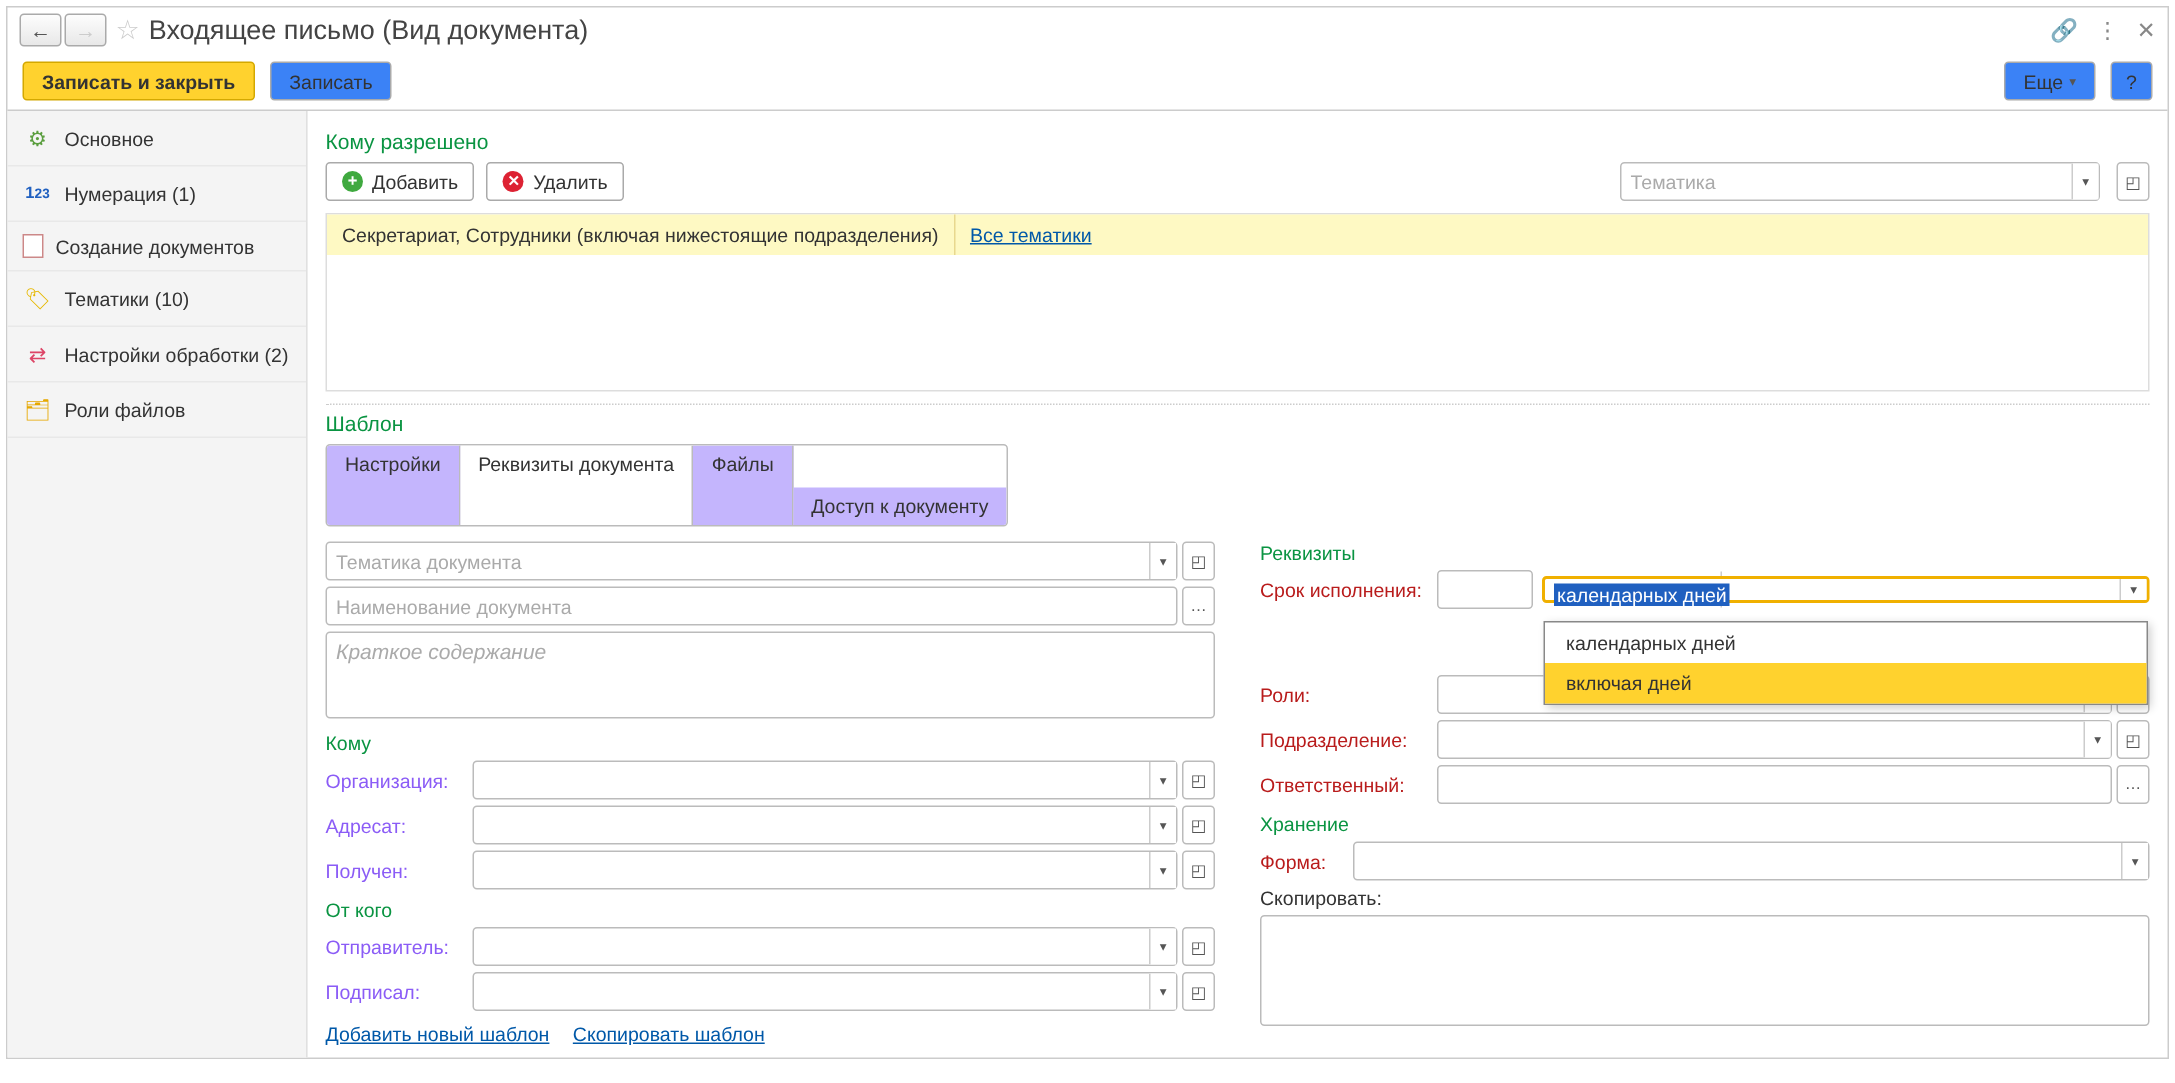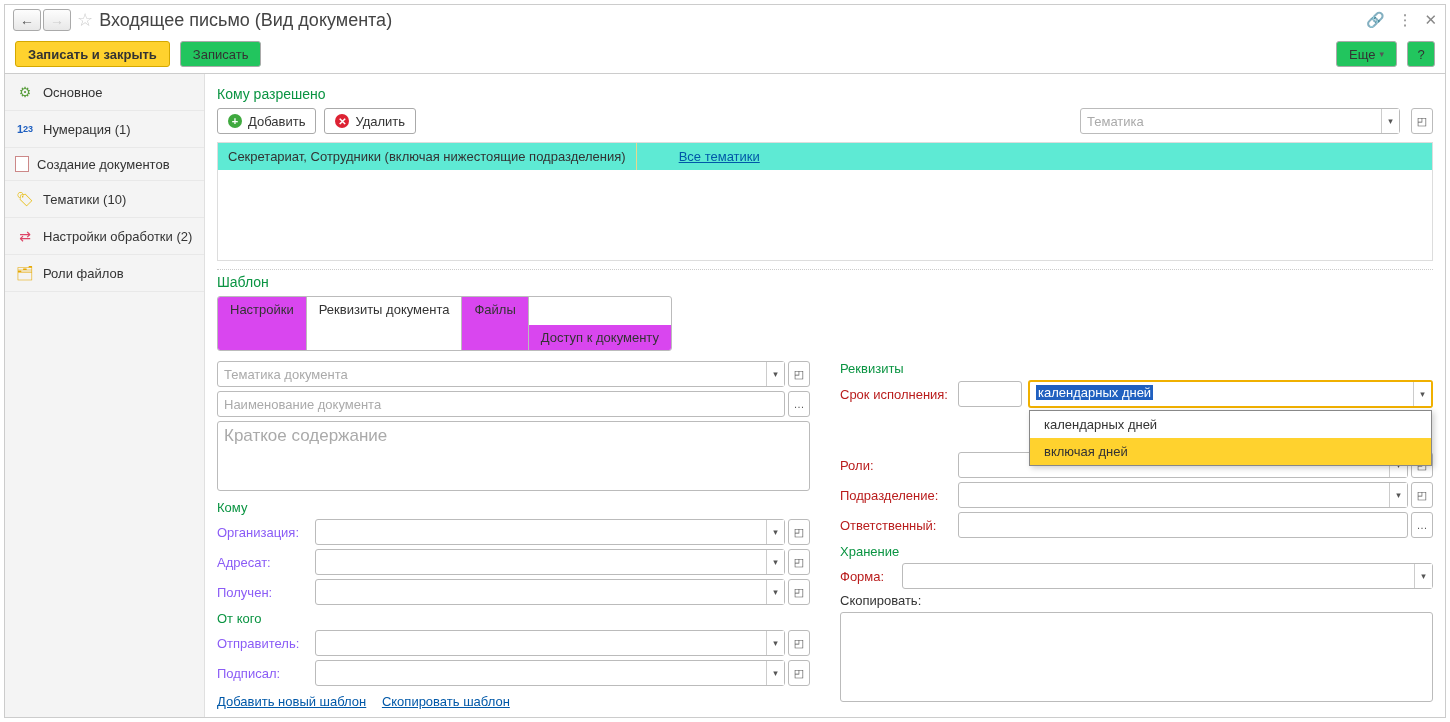--- a/index.html
+++ b/index.html
@@ -6,21 +6,21 @@
 body { font-family: Arial, sans-serif; font-size: 13px; color: #333; background: #fff; }
 .window { border: 1px solid #ccc; margin: 4px; }
 .titlebar { display: flex; align-items: center; padding: 4px 8px; gap: 6px; }
 .nav-btns { display: flex; gap: 2px; }
 .nav-btn { width: 28px; height: 22px; border: 1px solid #aaa; background: linear-gradient(#fdfdfd,#e8e8e8); border-radius: 3px; display: flex; align-items: center; justify-content: center; cursor: pointer; font-size: 14px; color: #555; }
 .star-icon { font-size: 18px; color: #ccc; cursor: pointer; }
 .title { font-size: 18px; color: #444; }
 .titlebar-right { margin-left: auto; display: flex; gap: 12px; align-items: center; }
 .title-icon { color: #888; cursor: pointer; font-size: 15px; }
 .toolbar { display: flex; align-items: center; padding: 6px 10px; gap: 10px; }
-.btn { border: 1px solid #aaa; background: #22c55e; padding: 4px 12px; border-radius: 3px; cursor: pointer; font-size: 13px; height: 26px; display:flex; align-items:center; }
+.btn { border: 1px solid #aaa; background: #3b82f6; padding: 4px 12px; border-radius: 3px; cursor: pointer; font-size: 13px; height: 26px; display:flex; align-items:center; }
 .btn-primary { background: #ffd22e; border-color: #d4a800; font-weight: bold; }
 .btn-more { display: flex; align-items: center; gap: 4px; }
 .btn-more::after { content: "▾"; font-size: 9px; color: #555; }
 .btn-help { width: 28px; justify-content: center; }
 .spacer { flex: 1; }
 .body { display: flex; border-top: 1px solid #ccc; min-height: 620px; }
 .sidebar { width: 200px; background: #f4f4f4; border-right: 1px solid #e0e0e0; }
 .side-item { display: flex; align-items: center; gap: 8px; padding: 8px 10px; border-bottom: 1px solid #e8e8e8; cursor: pointer; }
 .side-icon { width: 20px; height: 20px; display: flex; align-items: center; justify-content: center; font-size: 14px; }
 .content { flex: 1; padding: 8px 12px; }
@@ -29,45 +29,45 @@
 .row-btns { display: flex; gap: 8px; align-items: center; margin-bottom: 8px; }
 .icon-btn { border: 1px solid #aaa; border-radius: 3px; padding: 3px 10px; background: #fff; display: flex; align-items: center; gap: 6px; cursor: pointer; height: 26px; }
 .ic-plus { width: 14px; height: 14px; border-radius: 50%; background: #3fa93f; color: #fff; display: flex; align-items: center; justify-content: center; font-size: 11px; font-weight:bold; }
 .ic-del { width: 14px; height: 14px; border-radius: 50%; background: #d23; color: #fff; display: flex; align-items: center; justify-content: center; font-size: 10px; font-weight:bold; }
 .combo { display: flex; border: 1px solid #bbb; border-radius: 3px; height: 26px; background: #fff; }
 .combo input { flex: 1; border: none; padding: 2px 6px; font-size: 13px; outline: none; background: transparent; }
 .combo input::placeholder { color: #aaa; }
 .combo-btn { width: 18px; border-left: 1px solid #ccc; display: flex; align-items: center; justify-content: center; font-size: 9px; color: #555; cursor: pointer; background: #fff; }
 .open-btn { width: 22px; height: 26px; border: 1px solid #bbb; border-radius: 3px; display: flex; align-items: center; justify-content: center; font-size: 11px; color: #555; cursor: pointer; margin-left: 3px; }
 .allowed-table { border: 1px solid #ddd; margin-bottom: 8px; }
-.allowed-row { display: flex; background: #5eead4; gap: 32px; }
+.allowed-row { display: flex; background: #fef9c3; }
 .allowed-cell { padding: 6px 10px; border-right: 1px solid #e8d88e; }
 .allowed-link { color: #0058a8; text-decoration: underline; cursor: pointer; padding: 6px 10px; }
 .allowed-empty { height: 90px; background: #fff; }
 .sep { border-top: 1px dotted #ccc; margin: 4px 0; }
 .tabs { display: flex; border: 1px solid #bbb; border-radius: 3px; width: fit-content; margin-bottom: 10px; overflow:hidden;}
-.tab { padding: 5px 12px; border-right: 1px solid #bbb; cursor: pointer; background: #d946ef; }
+.tab { padding: 5px 12px; border-right: 1px solid #bbb; cursor: pointer; background: #c4b5fd; }
 .tab:last-child { border-right: none; margin-top: 28px; }
 .tab.active { background: #fff; font-weight: normal; }
 .cols { display: flex; gap: 30px; }
 .col { flex: 1; position: relative; }
 .fld-row { display: flex; align-items: center; gap: 6px; margin-bottom: 4px; }
 .fld-label { width: 92px; color: #8b5cf6; }
 .fld-label-r { width: 112px; color: #b91c1c; }
 .combo-wrap { flex: 1; display: flex; }
 .combo-wrap .combo { flex: 1; }
-.ta { width: 100%; border: 1px solid #bbb; border-radius: 3px; padding: 4px 6px; font-size: 17px; font-family: inherit; resize: none; color: #333; }
+.ta { width: 100%; border: 1px solid #bbb; border-radius: 3px; padding: 4px 6px; font-size: 14px; font-family: inherit; resize: none; color: #333; font-style: italic; }
 .ta::placeholder { color: #aaa; }
 .links { margin-top: 8px; }
 .link { color: #0058a8; text-decoration: underline; cursor: pointer; margin-right: 12px; }
 .spinner { display: flex; flex-direction: column; border-left: 1px solid #ccc; }
 .spin { width: 16px; height: 12px; display: flex; align-items: center; justify-content: center; font-size: 7px; color: #555; cursor: pointer; }
 .spin + .spin { border-top: 1px solid #ccc; }
 .num-input { width: 64px; text-align: right; }
-.period-combo { flex: 1; border: 2px solid #f0b000; border-radius: 3px; height: 28px; display: flex; background: #fff; position: relative; }
+.period-combo { flex: 1; border: 2px solid #f0b000; border-radius: 3px; height: 18px; display: flex; background: #fff; position: relative; }
 .sel-text { background: #2060c0; color: #fff; padding: 0 2px; }
 .dropdown { position: absolute; top: 28px; left: -1px; right: -1px; background: #fff; border: 1px solid #888; box-shadow: 2px 2px 6px rgba(0,0,0,0.2); z-index: 10; }
 .dd-item { padding: 6px 14px; cursor: pointer; }
 .dd-item.hl { background: #ffd22e; }
 </style>
 </head>
 <body>
 
 <div class="window">
   <div class="titlebar">

